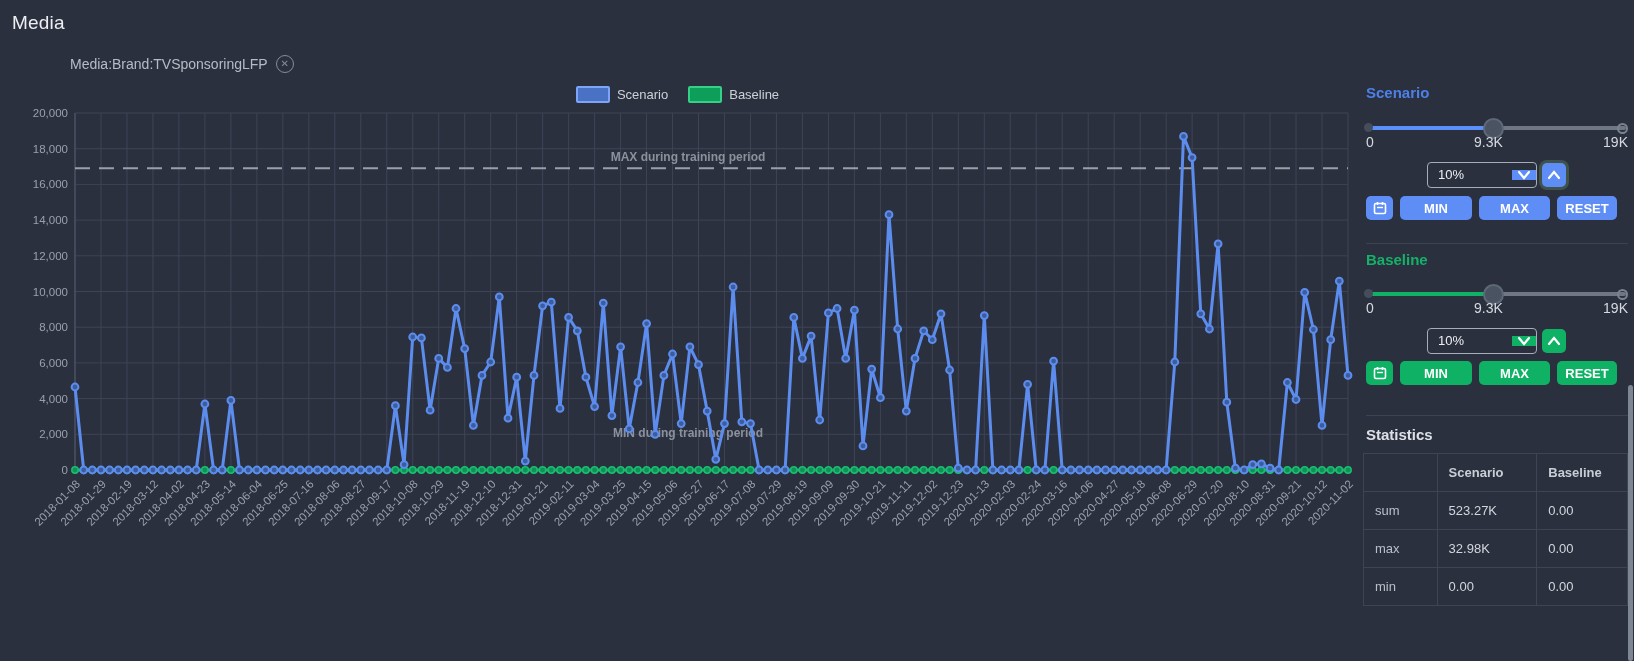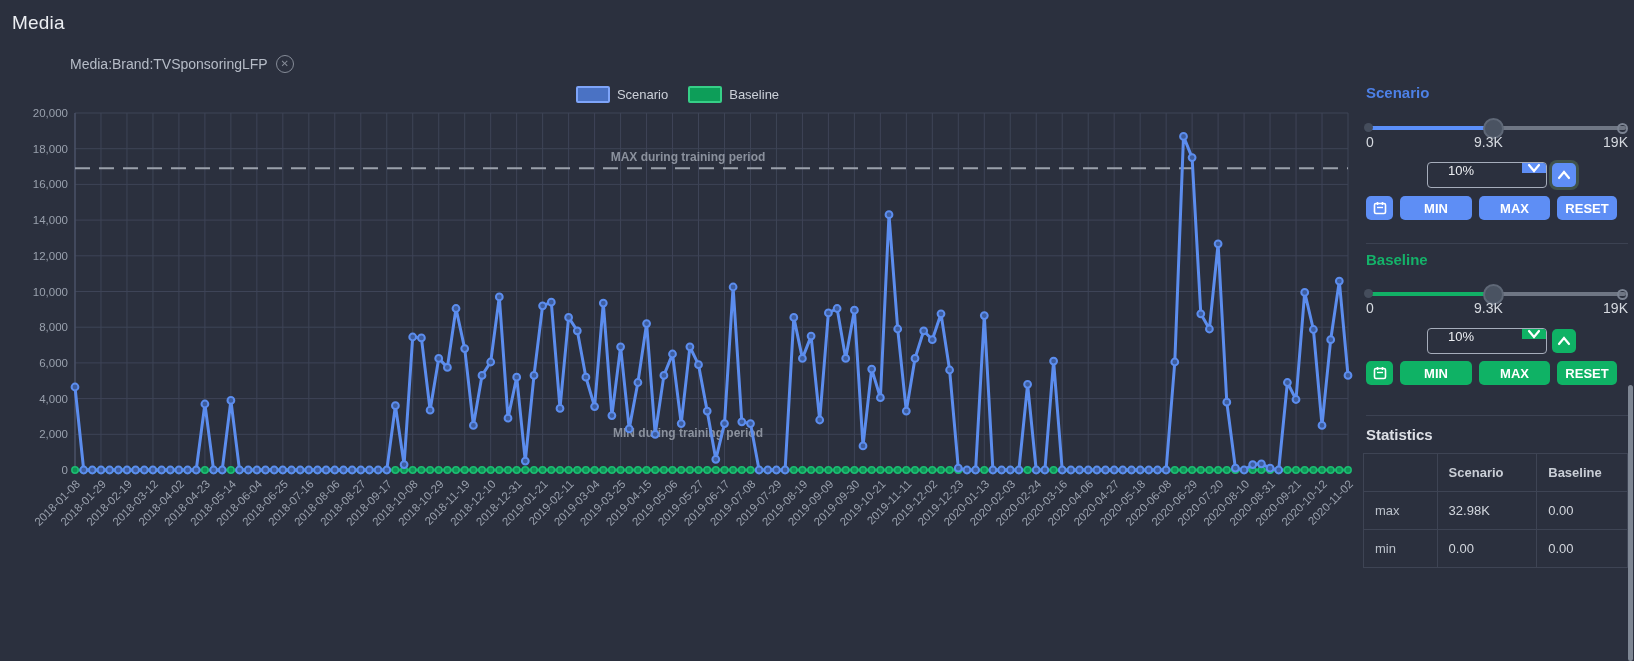--- a/index.html
+++ b/index.html
@@ -28,22 +28,22 @@
   .sl-fill.blue{background:#5b8ff9;}
   .sl-fill.green{background:#12b066;}
   .sl-startdot{position:absolute;left:-2px;top:4px;width:9px;height:9px;border-radius:50%;background:#454d5c;}
   .sl-handle{position:absolute;top:-1px;width:17px;height:17px;border-radius:50%;background:#4a5362;
     border:2px solid #5f6877;margin-left:-10px;cursor:pointer;}
   .sl-endring{position:absolute;right:-2px;top:4px;width:7px;height:7px;border-radius:50%;
     border:2px solid #7b8392;background:transparent;}
   .sl-labels{position:absolute;left:3px;width:262px;display:flex;justify-content:space-between;
     color:#d6dae0;font-size:14px;}
   .stepper-row{position:absolute;left:64px;display:flex;align-items:center;gap:5px;height:25px;}
-  .dd-box{display:flex;align-items:flex-start;width:108px;height:24px;border:1px solid #a6adbb;
-    border-radius:4px;overflow:hidden;cursor:pointer;padding-left:10px;}
+  .dd-box{display:flex;align-items:center;width:108px;height:24px;border:1px solid #a6adbb;
+    border-radius:4px;overflow:hidden;cursor:pointer;}
   .dd-value{flex:1;color:#eceef2;font-size:13px;display:flex;align-items:center;padding-left:10px;}
   .dd-btn{width:24px;display:flex;align-items:center;justify-content:center;}
   .stepper-up{width:24px;height:24px;border-radius:5px;display:flex;align-items:center;justify-content:center;
     cursor:pointer;}
   .ring{box-shadow:0 0 0 3px #40534a;}
   .btn-row{position:absolute;left:3px;display:flex;gap:7px;}
   .btn{height:24px;border:none;border-radius:5px;color:#fff;font-size:13px;font-weight:bold;
     font-family:"Liberation Sans",sans-serif;display:flex;align-items:center;justify-content:center;cursor:pointer;}
   .btn.blue,.dd-btn.blue,.stepper-up.blue{background:#5e8ef5;}
   .btn.green,.dd-btn.green,.stepper-up.green{background:#0fb265;}
@@ -607,20 +607,25 @@
         <col class="c2">
         <col class="c3">
       </colgroup>
     <tbody>
         <tr>
       <th></th>
       <th>Scenario</th>
       <th>Baseline</th>
     </tr>
     <tr>
+      <td class="rowlab">sum</td>
+      <td class="val">523.27K</td>
+      <td class="val">0.00</td>
+    </tr>
+    <tr>
       <td class="rowlab">max</td>
       <td class="val">32.98K</td>
       <td class="val">0.00</td>
     </tr>
     <tr>
       <td class="rowlab">min</td>
       <td class="val">0.00</td>
       <td class="val">0.00</td>
     </tr>
   </tbody>

